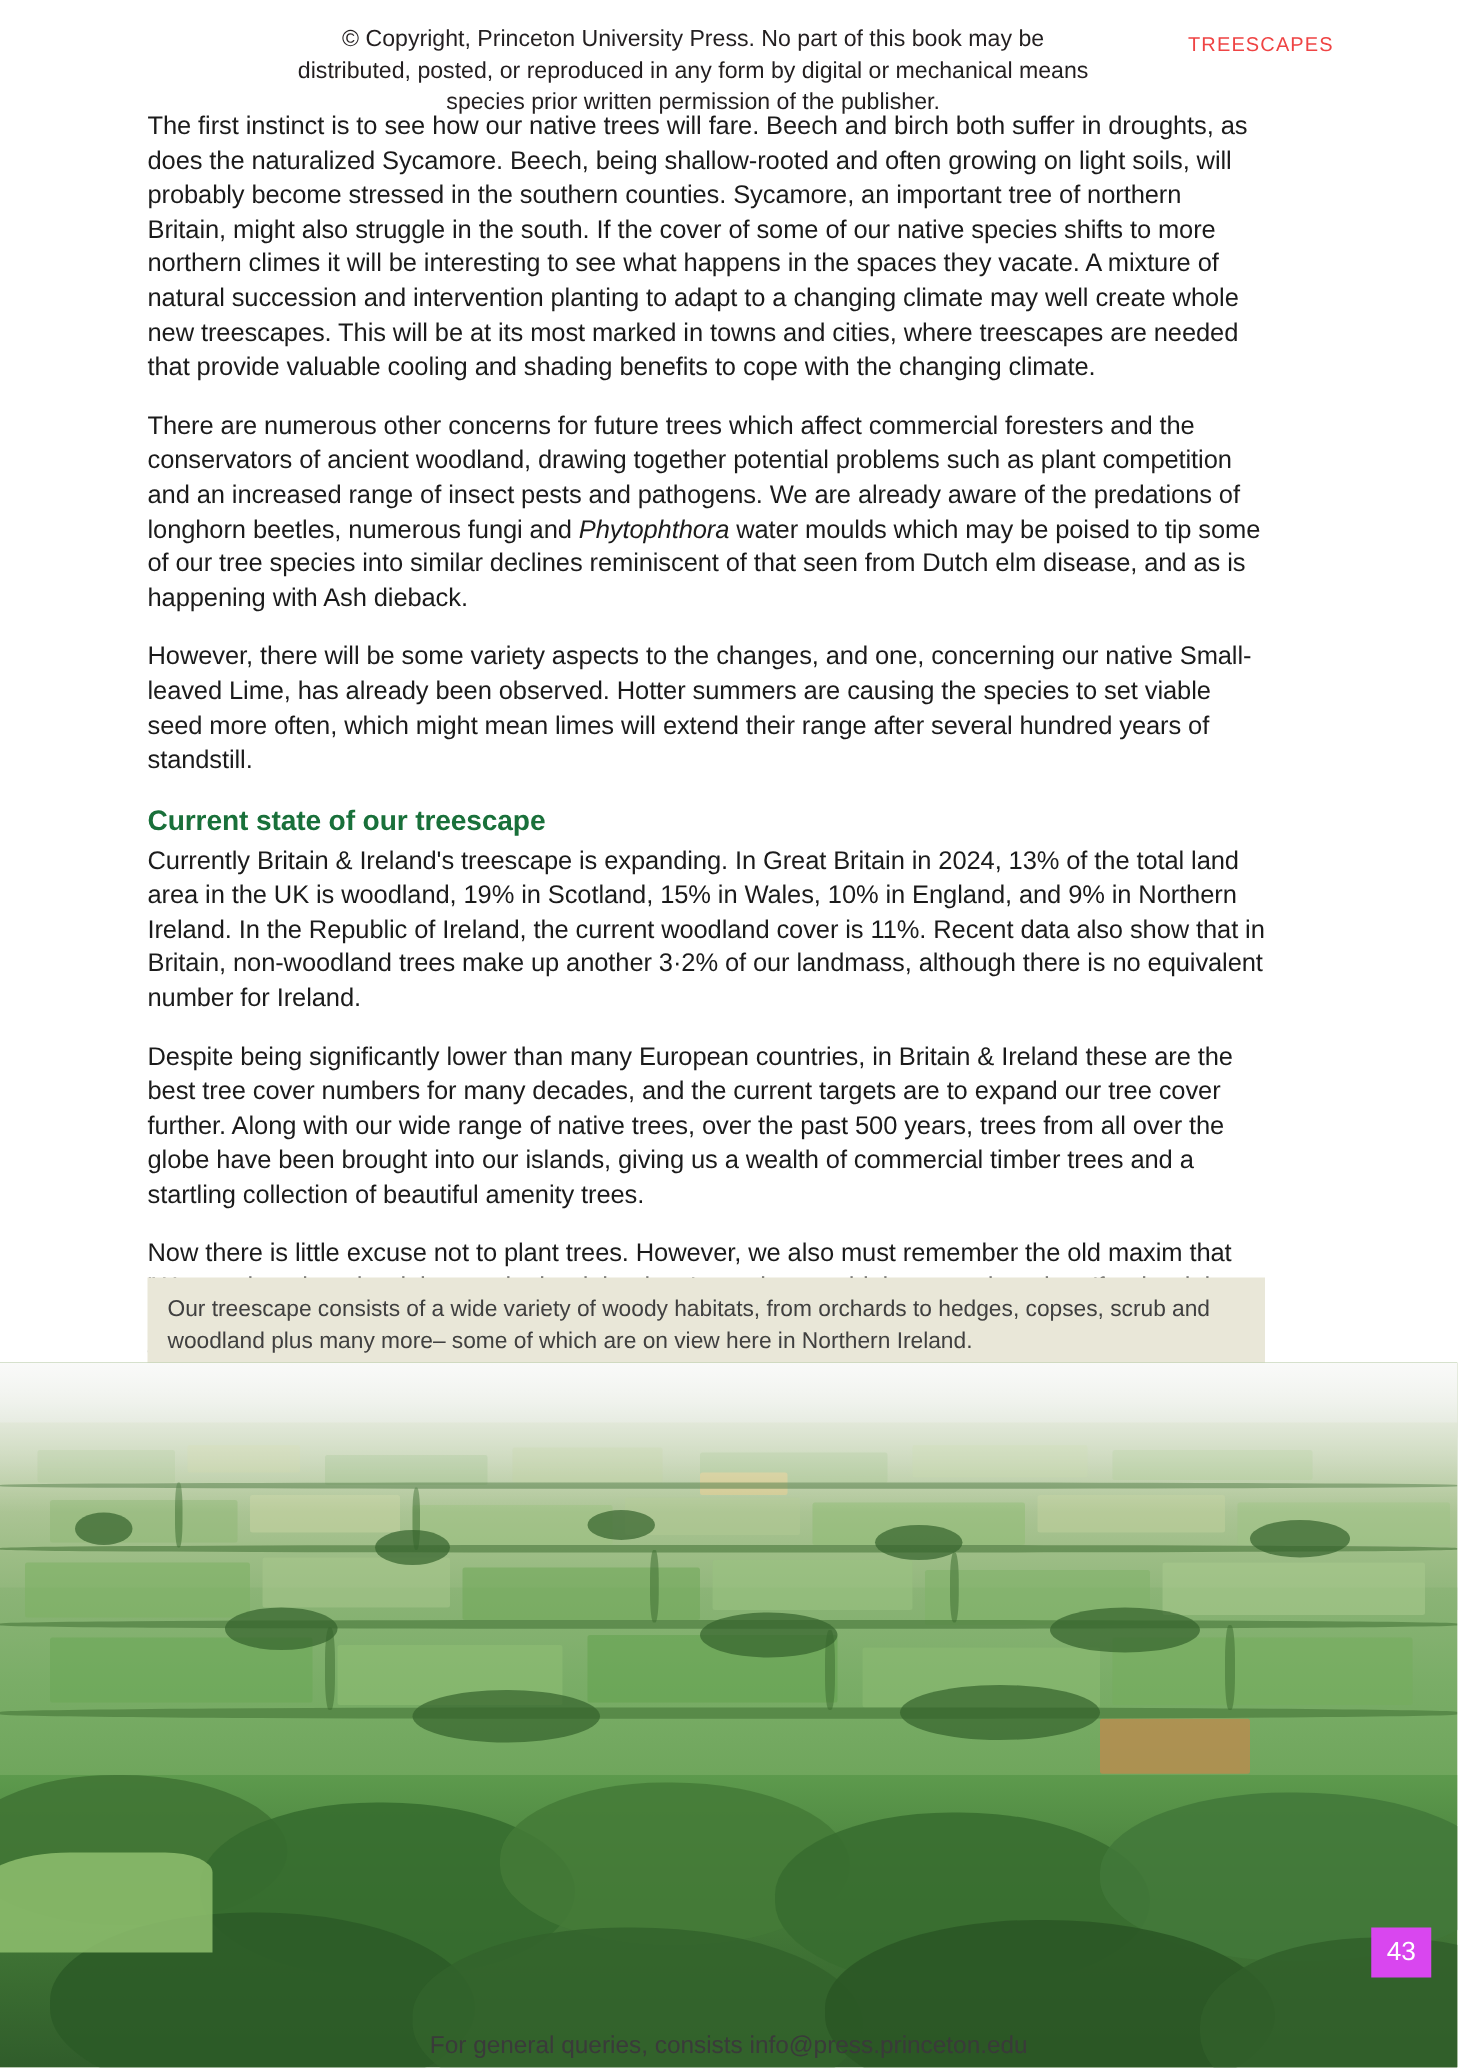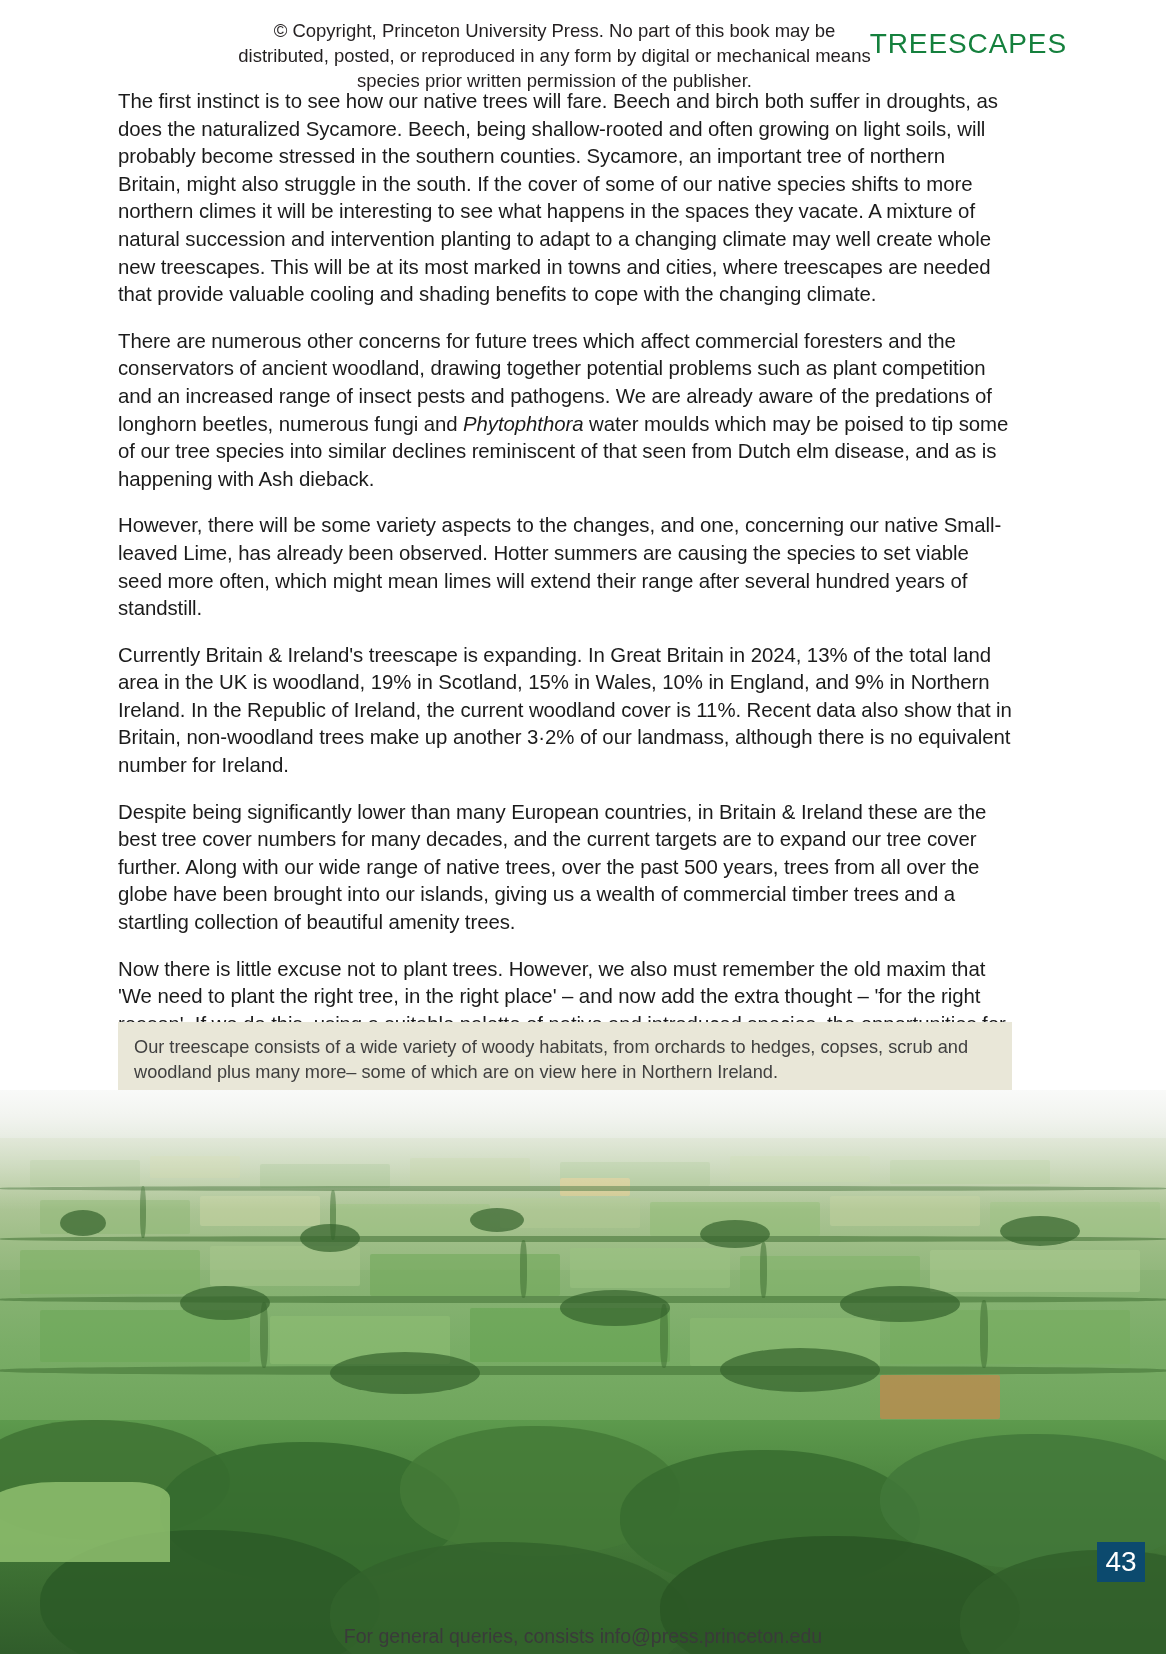--- a/index.html
+++ b/index.html
@@ -27,23 +27,23 @@
     line-height: 25px;
     text-align: center;
     color: #231f20;
   }
 
   
   .running-head {
     position: absolute;
     top: 28px;
     right: 99px;
-    font-size: 28px;
+    font-size: 16px;
     letter-spacing: 0.9px;
-    color: #15803d;
+    color: #ef4444;
     font-family: "Liberation Sans", sans-serif;
     text-align: center;
   }
 
   
   .column {
     position: absolute;
     top: 88px;
     left: 118px;
     width: 894px;
@@ -146,23 +146,23 @@
     pointer-events: none;
   }
 
   
   .folio {
     position: absolute;
     right: 21px;
     bottom: 72px;
     width: 48px;
     height: 40px;
-    background: #0c4a6e;
+    background: #d946ef;
     color: #ffffff;
-    font-size: 28px;
+    font-size: 21px;
     display: flex;
     align-items: center;
     justify-content: center;
   }
 
   
   .footer-query {
     position: absolute;
     bottom: 6px;
     left: 0;
@@ -181,20 +181,21 @@
 <div class="running-head">TREESCAPES</div>
 
 <div class="column">
 
   <p>The first instinct is to see how our native trees will fare. Beech and birch both suffer in droughts, as does the naturalized Sycamore. Beech, being shallow-rooted and often growing on light soils, will probably become stressed in the southern counties. Sycamore, an important tree of northern Britain, might also struggle in the south. If the cover of some of our native species shifts to more northern climes it will be interesting to see what happens in the spaces they vacate. A mixture of natural succession and intervention planting to adapt to a changing climate may well create whole new treescapes. This will be at its most marked in towns and cities, where treescapes are needed that provide valuable cooling and shading benefits to cope with the changing climate.</p>
 
   <p><span>There are numerous other concerns for future trees which affect commercial foresters and the conservators of ancient woodland, drawing together potential problems such as plant competition and an increased range of insect pests and pathogens. We are already aware of the predations of longhorn beetles, numerous fungi and </span><em>Phytophthora</em><span> water moulds which may be poised to tip some of our tree species into similar declines reminiscent of that seen from Dutch elm disease, and as is happening with Ash dieback.</span></p>
 
   <p>However, there will be some variety aspects to the changes, and one, concerning our native Small-leaved Lime, has already been observed. Hotter summers are causing the species to set viable seed more often, which might mean limes will extend their range after several hundred years of standstill.</p>
 
+  <h2 class="section-heading">Current state of our treescape</h2>
 
   <p>Currently Britain &amp; Ireland's treescape is expanding. In Great Britain in 2024, 13% of the total land area in the UK is woodland, 19% in Scotland, 15% in Wales, 10% in England, and 9% in Northern Ireland. In the Republic of Ireland, the current woodland cover is 11%. Recent data also show that in Britain, non-woodland trees make up another 3·2% of our landmass, although there is no equivalent number for Ireland.</p>
 
   <p>Despite being significantly lower than many European countries, in Britain &amp; Ireland these are the best tree cover numbers for many decades, and the current targets are to expand our tree cover further. Along with our wide range of native trees, over the past 500 years, trees from all over the globe have been brought into our islands, giving us a wealth of commercial timber trees and a startling collection of beautiful amenity trees.</p>
 
   <p>Now there is little excuse not to plant trees. However, we also must remember the old maxim that 'We need to plant the right tree, in the right place' – and now add the extra thought – 'for the right reason'. If we do this, using a suitable palette of native and introduced species, the opportunities for tree planting have never been better.</p>
 
 </div>
 
 <div class="caption-band">

